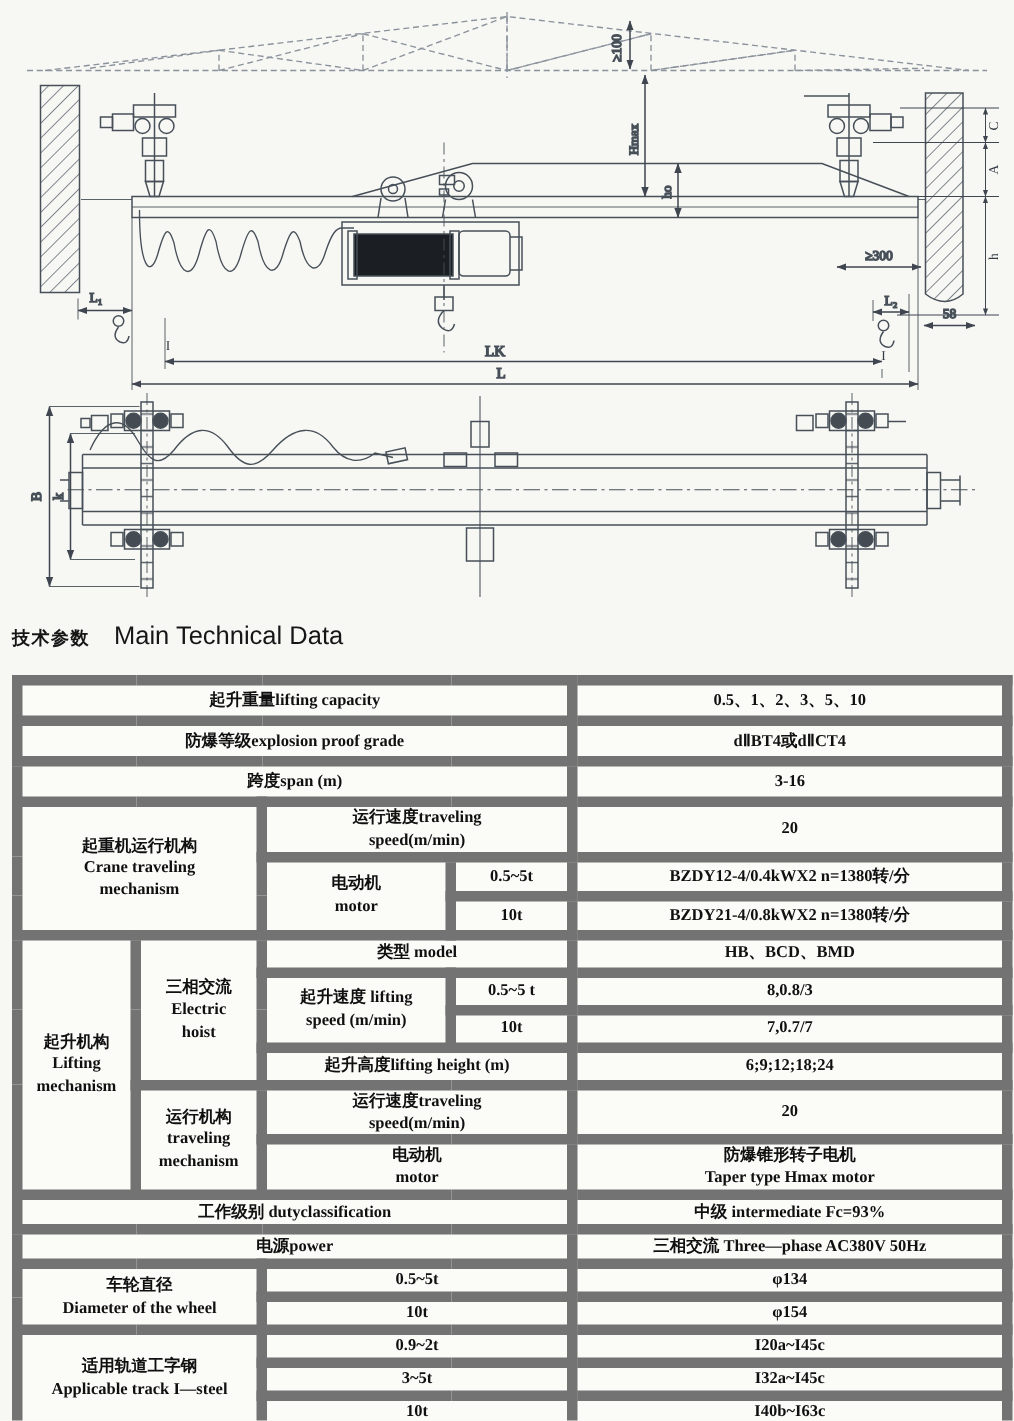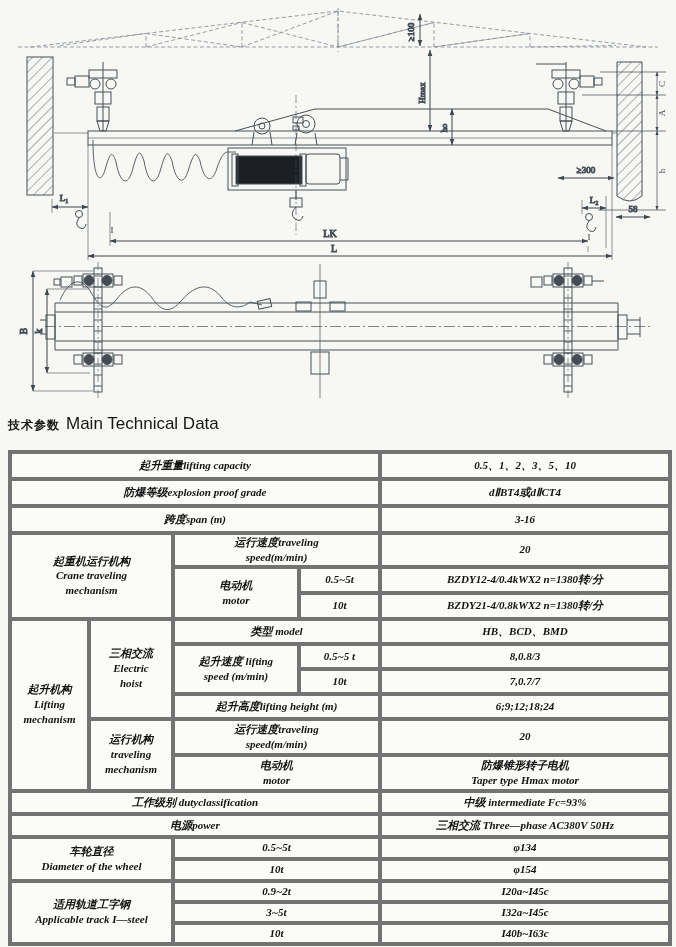--- a/index.html
+++ b/index.html
@@ -1,26 +1,26 @@
 <!DOCTYPE html>
 <html><head>
 <meta charset="utf-8">
 <style>
   html,body{margin:0;padding:0;}
   body{width:676px;height:947px;background:#f7f7f4;position:relative;
        font-family:"Liberation Sans",sans-serif;overflow:hidden;}
   #drawing{position:absolute;left:0;top:0;}
   #title{position:absolute;left:8px;top:414px;color:#161616;}
   #title .zh{font-size:12px;font-weight:700;letter-spacing:1px;}
-  #title .en{font-size:17px;font-weight:400;margin-left:6px;}
+  #title .en{font-size:17px;font-weight:400;margin-left:16px;}
   table.spec{position:absolute;left:8px;top:450px;width:660px;border-collapse:collapse;
        table-layout:fixed;background:#fbfbf8;border:2px solid #1c1c1c;}
-  table.spec td{border:4px solid #737373;text-align:center;vertical-align:middle;
+  table.spec td{border:7px solid #737373;text-align:center;vertical-align:middle;
        font-family:"Liberation Serif",serif;font-weight:700;font-size:11px;color:#101010;
-       padding:0 2px;white-space:pre-line;line-height:1.35;font-style:italic;}
+       padding:0 2px;white-space:pre-line;line-height:1.35;}
   td.sp{line-height:1.7;}
   tr.rA{height:27px}tr.rB{height:27px}tr.rC{height:27px}tr.rD{height:32px}
   tr.rE{height:26px}tr.rF{height:26px}tr.rG{height:25px}tr.rH{height:25px}
   tr.rI{height:25px}tr.rJ{height:25px}tr.rK{height:36px}tr.rL{height:36px}
   tr.rM{height:23px}tr.rN{height:23px}tr.rO{height:22px}tr.rP{height:22px}
   tr.rQ{height:21px}tr.rR{height:21px}tr.rS{height:21px}
   svg text{font-family:"Liberation Serif",serif;fill:#343b44;}
 </style>
 </head>
 <body>

